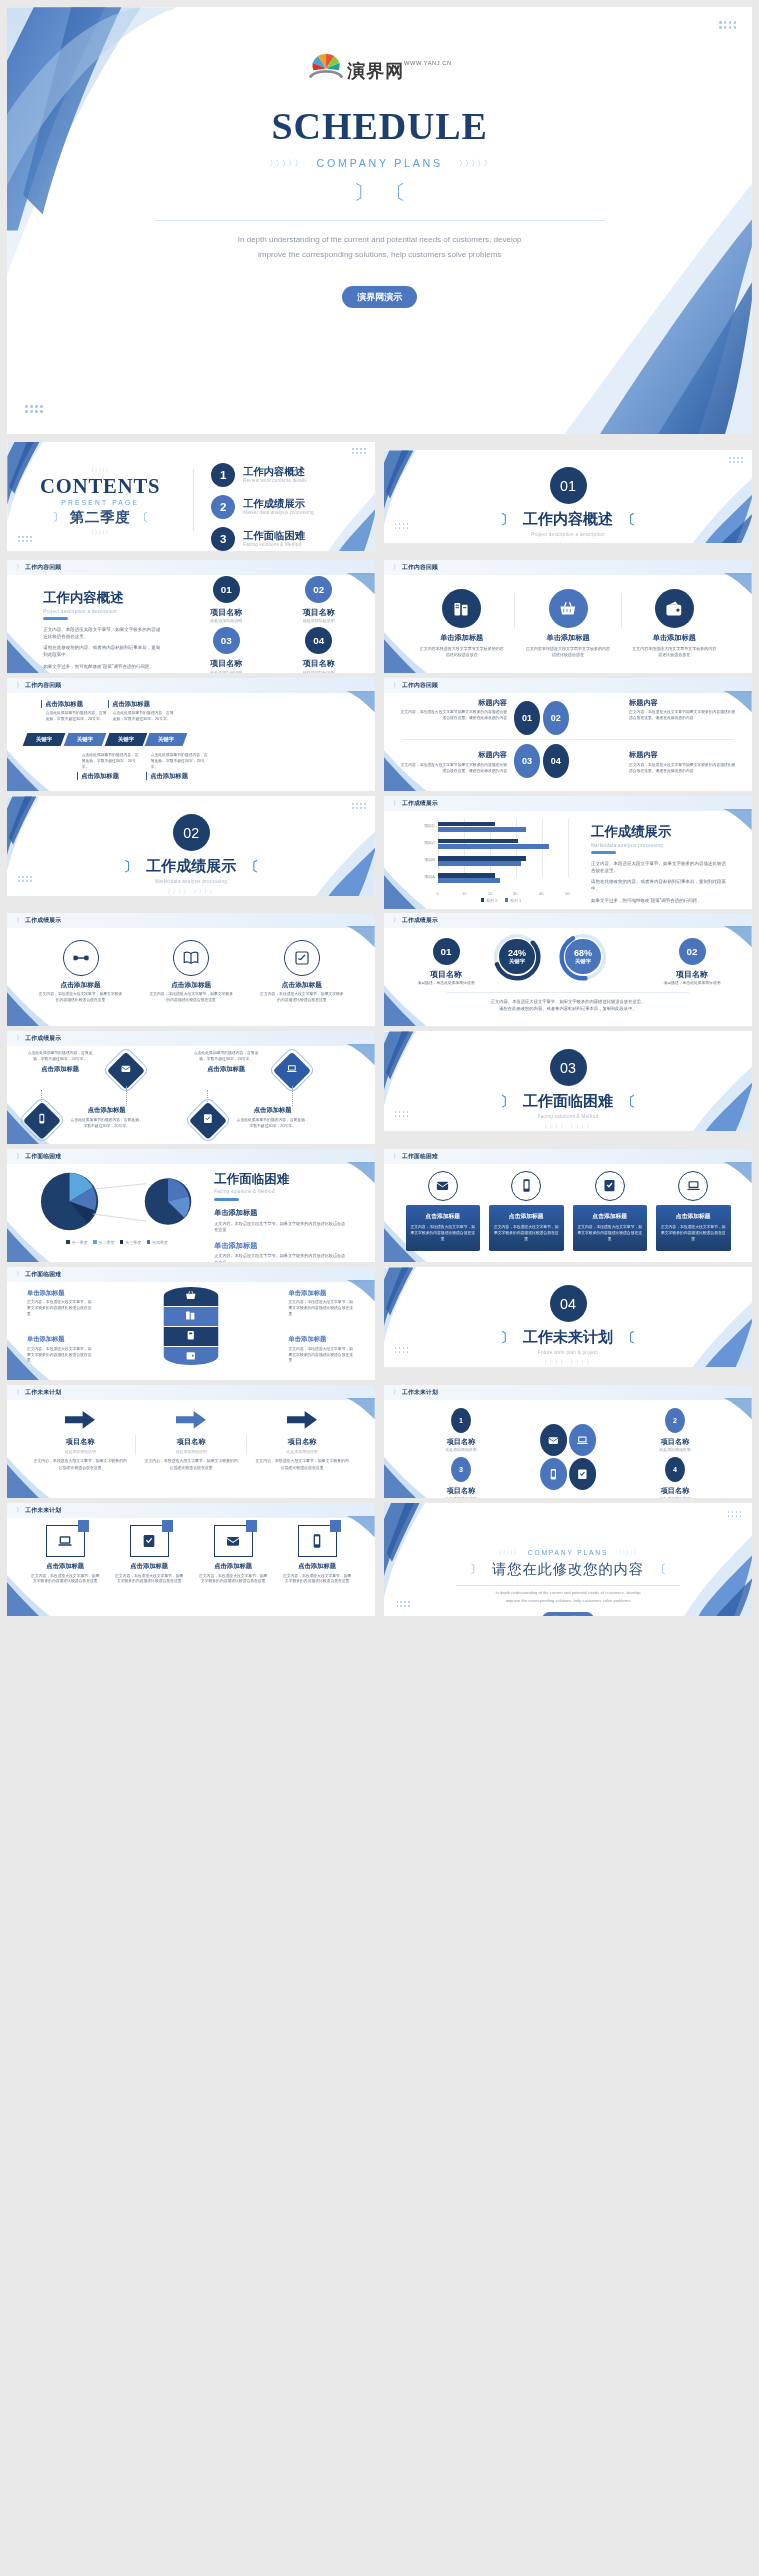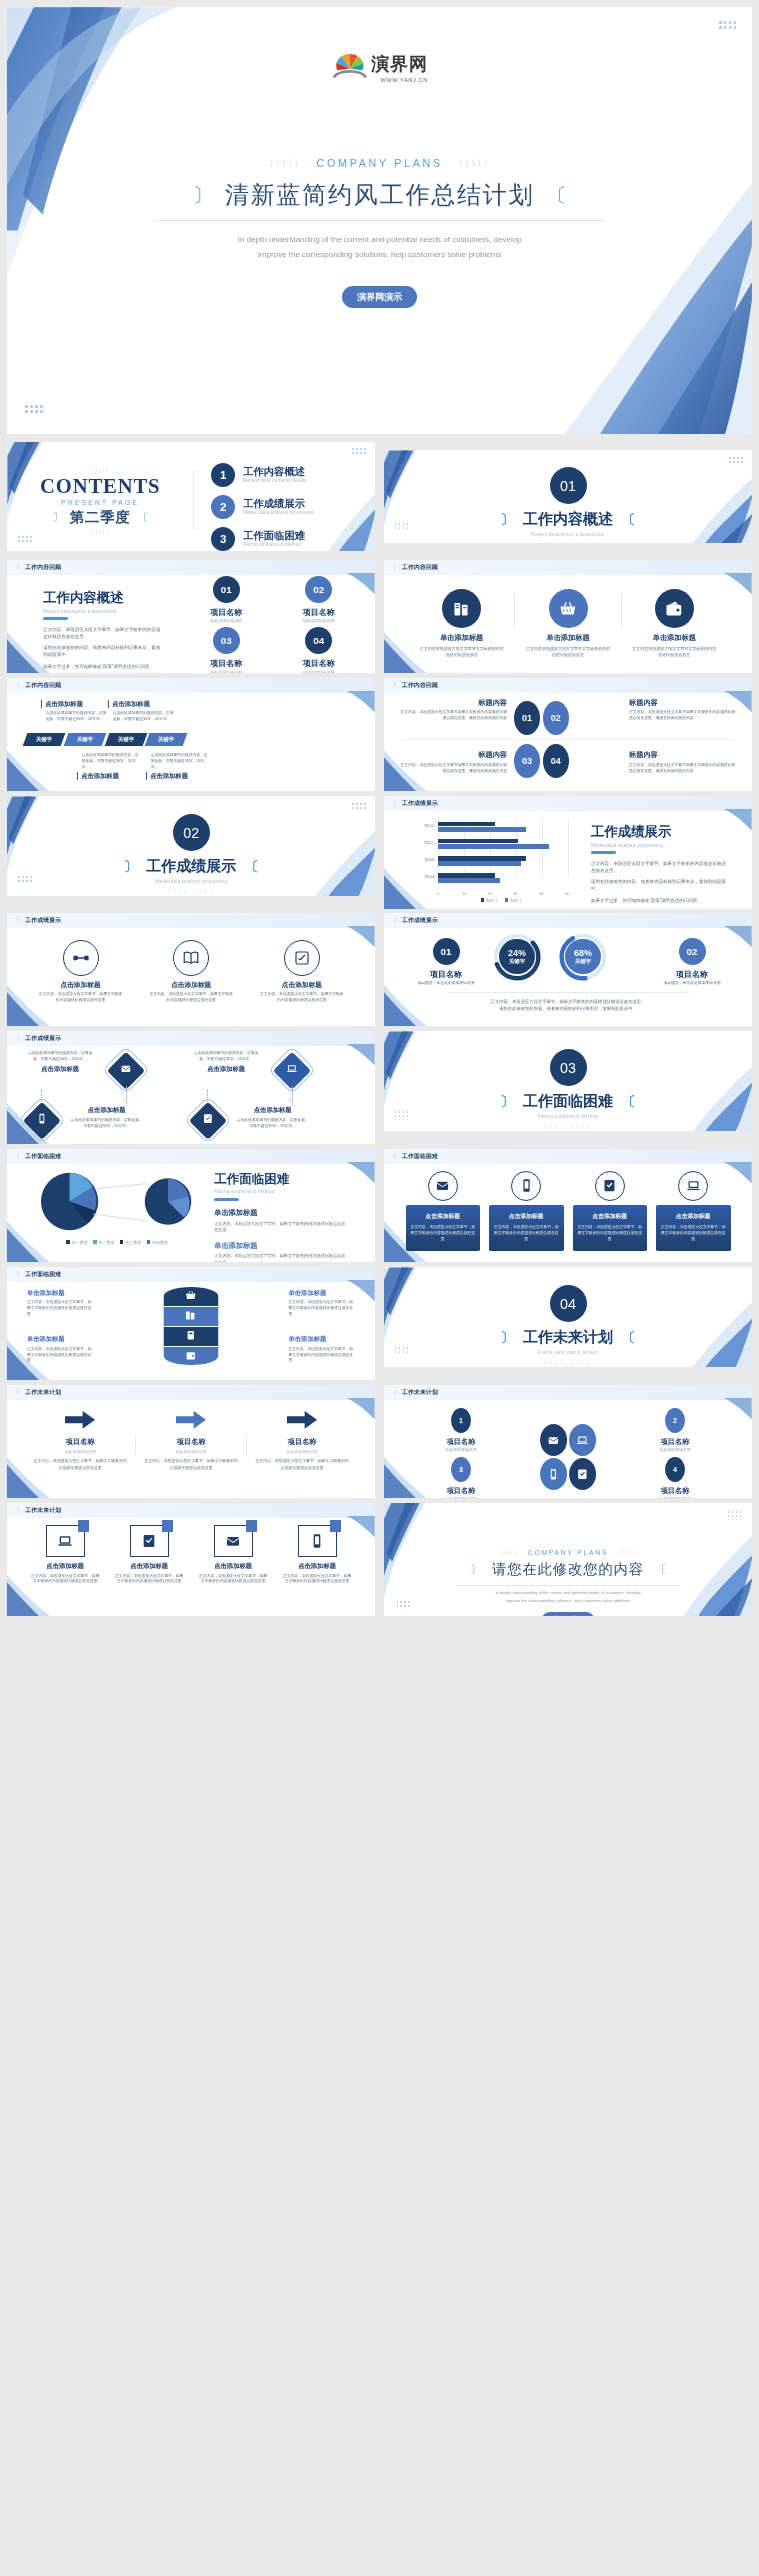--- a/index.html
+++ b/index.html
@@ -175,36 +175,36 @@
       <g transform="translate(20,26)">
         <path d="M0,0 L-15,-6 A16,16 0 0,1 -9,-14 Z" fill="#4aa3d8"></path>
         <path d="M0,0 L-9,-14 A16,16 0 0,1 0,-16 Z" fill="#f0a02a"></path>
         <path d="M0,0 L0,-16 A16,16 0 0,1 9,-14 Z" fill="#e8542f"></path>
         <path d="M0,0 L9,-14 A16,16 0 0,1 15,-6 Z" fill="#8cc63f"></path>
         <path d="M0,0 L-15,-6 A16,16 0 0,0 -14,2 Z" fill="#d0342c"></path>
         <path d="M0,0 L15,-6 A16,16 0 0,1 14,2 Z" fill="#1aa59b"></path>
       </g>
       <path d="M2,36 C8,27 32,27 38,36" stroke="#8b8b8b" stroke-width="3" fill="none"></path>
     </svg>
-    <div style="display:flex;flex-direction:column;align-items:flex-end">
+    <div style="display:flex;flex-direction:row;align-items:flex-start">
       <div style="font-size:18px;font-weight:bold;color:#3a3a3a;letter-spacing:0.9px">演界网</div>
       <div style="font-size:5.8px;color:#6b6b6b;letter-spacing:0.5px;margin-top:0.9px">WWW.YANJ.CN</div>
     </div>
   </div>
 
+  <div class="bigtitle ctr" style="position:absolute;left:0;right:0;top:97px;font-size:38px">SCHEDULE</div>
 
   <div style="position:absolute;left:0;right:0;top:150px;display:flex;justify-content:center;align-items:center;gap:16px">
     <span class="chevrow">〉〉〉〉〉</span>
     <span style="font-size:10.7px;color:#5e9fd4;letter-spacing:2.7px">COMPANY PLANS</span>
     <span class="chevrow">〉〉〉〉〉</span>
   </div>
 
   <div style="position:absolute;left:0;right:0;top:172px;display:flex;justify-content:center;align-items:center;gap:12.5px">
     <span style="color:#3f8fd0;font-size:19.7px">〕</span>
-    <span style="font-size:24px;color:#2d4f78;letter-spacing:1.8px">清新蓝简约风工作总结计划</span>
     <span style="color:#3f8fd0;font-size:19.7px">〔</span>
   </div>
 
   <div class="rulerline" style="position:absolute;left:147px;right:147px;top:213px"></div>
 
   <div class="ctr" style="position:absolute;left:0;right:0;top:225px;font-size:8px;color:#8e99a6;line-height:1.9">
     <div>In depth understanding of the current and potential needs of customers, develop</div>
     <div>improve the corresponding solutions, help customers solve problems</div>
   </div>
 

